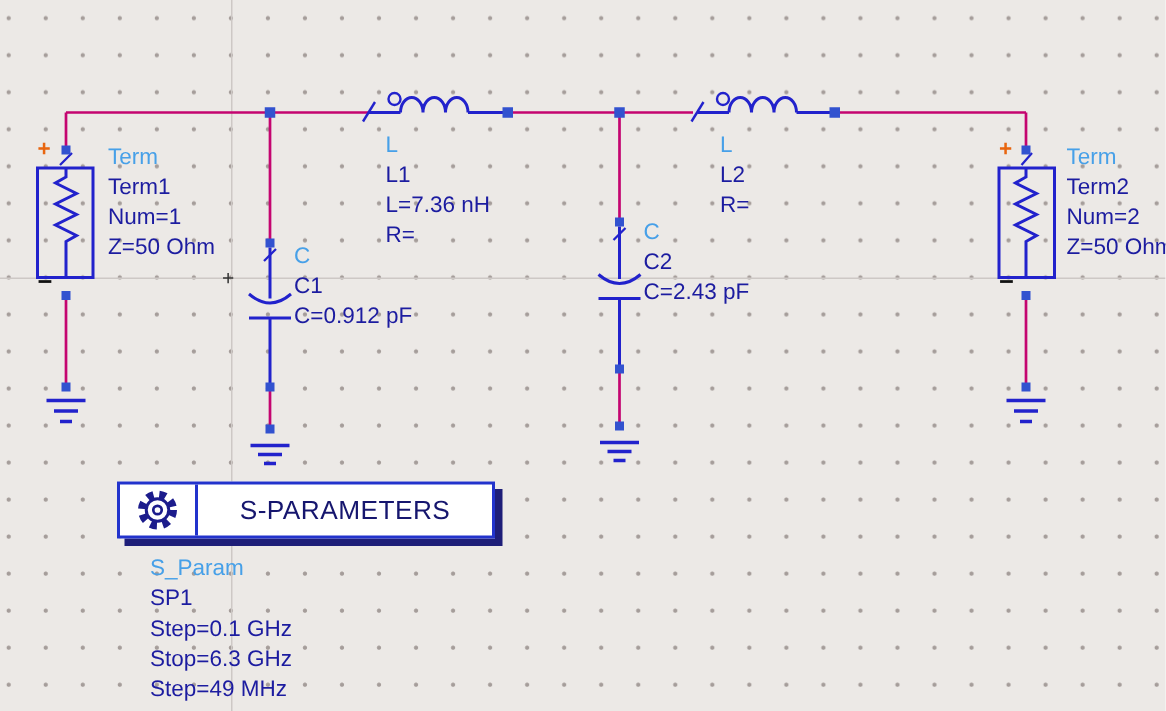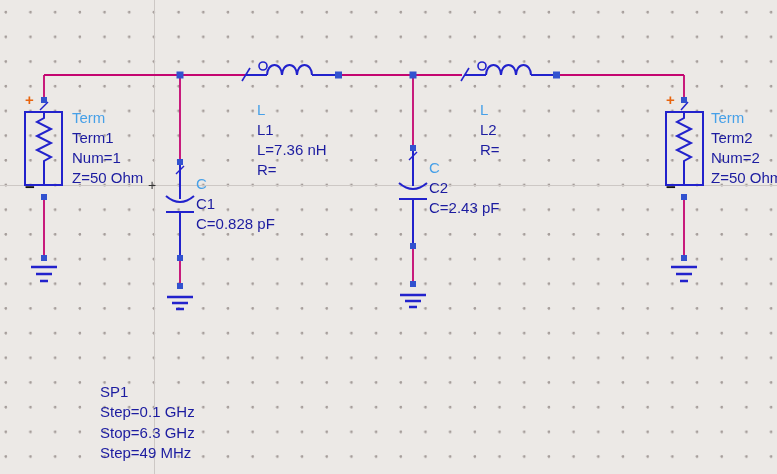--- a/index.html
+++ b/index.html
@@ -7,21 +7,21 @@
        font-family:"Liberation Sans",sans-serif;}
   #canvas{position:absolute;left:0;top:0;width:777px;height:474px;
     background-color:#ece9e6;
     background-image:radial-gradient(circle at 5.8px 12.1px, #a59d9a 1.1px, transparent 1.7px);
     background-size:24.7px 24.7px;}
   .axis{position:absolute;background:#cdc8c5;}
   #axis-v{left:154px;top:0;width:1px;height:474px;}
   #axis-h{left:0;top:185px;width:777px;height:1px;}
   #origin{position:absolute;left:148px;top:177px;font-size:14px;color:#333;font-weight:400;}
   svg.sch{position:absolute;left:0;top:0;}
-  .lbl{position:absolute;font-size:15px;line-height:20px;color:#1c1ca0;white-space:nowrap;margin-top:13px;}
+  .lbl{position:absolute;font-size:15px;line-height:20px;color:#1c1ca0;white-space:nowrap;}
   .lbl .t{color:#47a0e8;}
   .lbl div{height:20px;}
   .mark{position:absolute;font-size:15px;font-weight:bold;line-height:14px;}
   .plus{color:#e8650f;}
   .minus{color:#111111;font-size:17px;}
   .spbox{position:absolute;left:78px;top:321px;width:248px;height:34px;background:#ffffff;
          border:2px solid #2233cc;box-shadow:5px 5px 0 0 #1e1e78;display:flex;align-items:stretch;}
   .spicon{width:50px;border-right:2px solid #2233cc;display:flex;align-items:center;justify-content:center;}
   .sptitle{flex:1;display:flex;align-items:center;justify-content:center;
            font-size:17.5px;color:#16166e;letter-spacing:.3px;}
@@ -114,21 +114,21 @@
   <div class="lbl" style="left:72px;top:95px">
     <div class="t">Term</div>
     <div>Term1</div>
     <div>Num=1</div>
     <div>Z=50 Ohm</div>
   </div>
 
   <div class="lbl" style="left:196px;top:161px">
     <div class="t">C</div>
     <div>C1</div>
-    <div>C=0.828 pF</div>
+    <div>C=0.912 pF</div>
   </div>
 
   <div class="lbl" style="left:257px;top:87px">
     <div class="t">L</div>
     <div>L1</div>
     <div>L=7.36 nH</div>
     <div>R=</div>
   </div>
 
   <div class="lbl" style="left:429px;top:145px">
@@ -143,21 +143,32 @@
     <div>R=</div>
   </div>
 
   <div class="lbl" style="left:711px;top:95px">
     <div class="t">Term</div>
     <div>Term2</div>
     <div>Num=2</div>
     <div>Z=50 Ohm</div>
   </div>
 
+  <div class="spbox">
+    <div class="spicon">
+      <svg width="30" height="30" viewBox="-15 -15 30 30">
+        <circle r="10" fill="none" stroke="#1c1c8c" stroke-width="6" stroke-dasharray="4.2,3.8"></circle>
+        <circle r="7.5" fill="#ffffff" stroke="#1c1c8c" stroke-width="2"></circle>
+        <circle r="2.8" fill="none" stroke="#1c1c8c" stroke-width="1.8"></circle>
+      </svg>
+    </div>
+    <div class="sptitle">S-PARAMETERS</div>
+  </div>
 
   <div class="lbl simlbl" style="left:100px;top:369px">
+    <div class="t">S_Param</div>
     <div>SP1</div>
     <div>Step=0.1 GHz</div>
     <div>Stop=6.3 GHz</div>
     <div>Step=49 MHz</div>
   </div>
 
 </div>
 
 </body></html>

